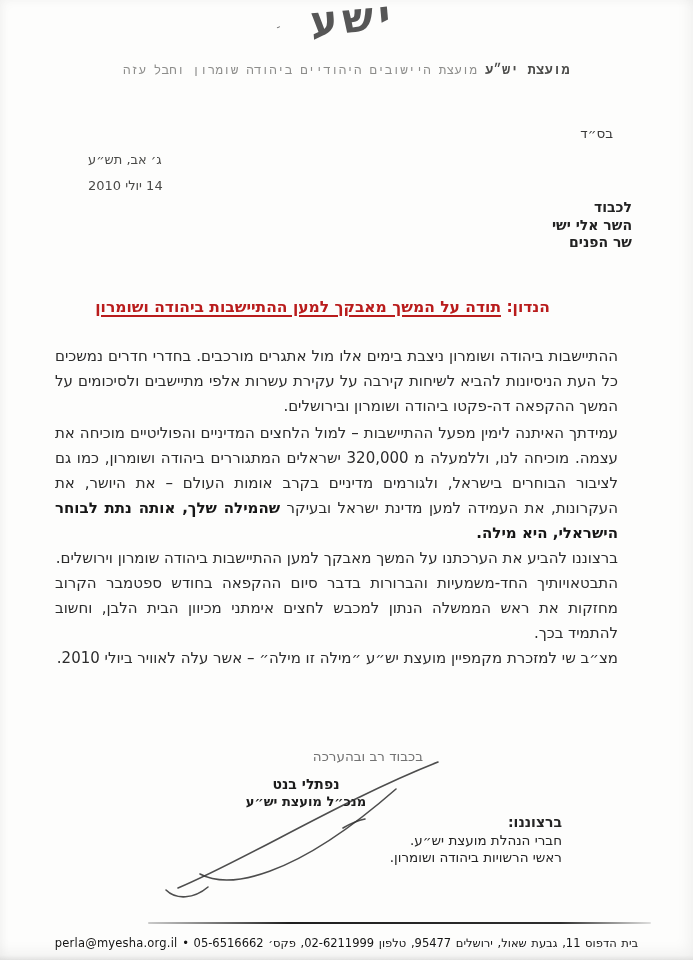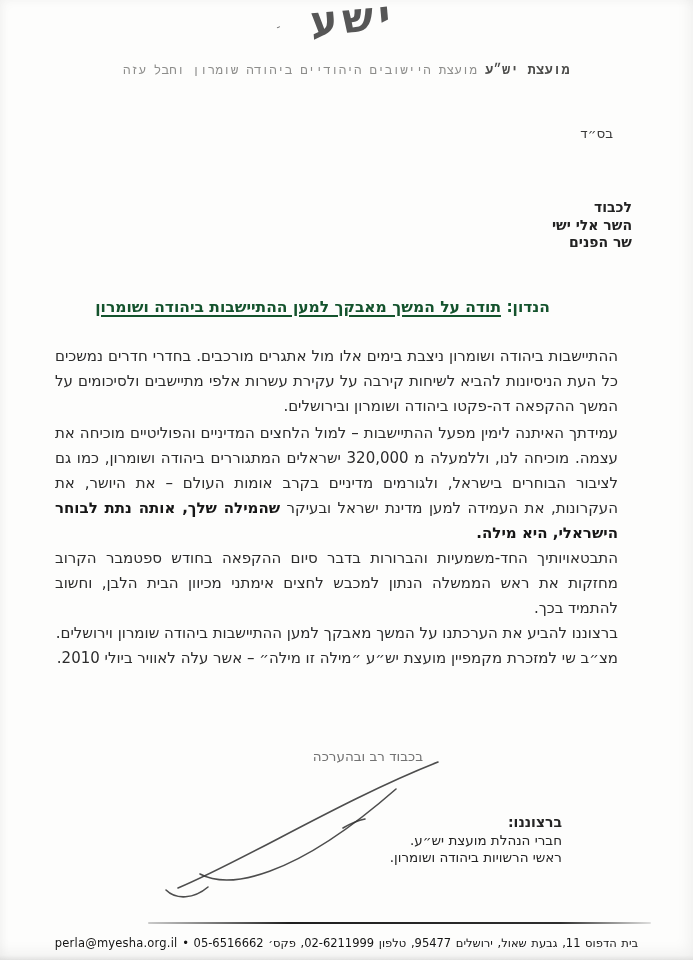--- a/index.html
+++ b/index.html
@@ -21,21 +21,21 @@
     text-align:center;font-size:12.5px;color:#8d8d8b;letter-spacing:.2px;
     white-space:nowrap;
     font-family:Liberation Mono, monospace;
   }
   .tagline b{color:#4c4c4a;font-size:13.5px;letter-spacing:.4px;}
   
   .bsd{position:absolute;top:125px;right:80px;font-size:13.5px;color:#3a3a3a;}
   .date-block{position:absolute;top:147px;left:88px;font-size:13px;color:#4a4a48;line-height:26px;text-align:left;}
   .recipient{position:absolute;top:199px;right:61px;font-size:14px;font-weight:bold;color:#222;line-height:17.5px;text-align:right;}
   
-  .subject{position:absolute;top:298px;right:143px;font-size:15.5px;font-weight:bold;color:#14532d;white-space:nowrap;}
+  .subject{position:absolute;top:298px;right:143px;font-size:15.5px;font-weight:bold;color:#b91c1c;white-space:nowrap;}
   .subject-text{text-decoration:underline;text-underline-offset:3px;text-decoration-thickness:1.5px;}
   
   .body-text{
     position:absolute;top:344px;right:75px;left:55px;
     font-size:15px;line-height:25px;color:#2c2c2c;
     text-align:justify;
   }
   .body-text p{margin:0;}
   .body-text p.p1{margin-bottom:2px;}
   .body-text b{color:#161616;}
@@ -79,42 +79,50 @@
     </text>
   </svg>
 
   <div class="tagline">
     <b>מועצת יש״ע</b>
     <span>מועצת היישובים היהודיים ביהודה שומרון וחבל עזה</span>
   </div>
 
   <div class="bsd">בס״ד</div>
 
+  <div class="date-block">
+    <div>ג׳ אב, תש״ע</div>
+    <div>14 יולי 2010</div>
+  </div>
 
   <div class="recipient">
     <div>לכבוד</div>
     <div>השר אלי ישי</div>
     <div>שר הפנים</div>
   </div>
 
   <div class="subject">
     <span class="subject-label">הנדון:</span>
     <span class="subject-text">תודה על המשך מאבקך למען ההתיישבות ביהודה ושומרון</span>
   </div>
 
   <div class="body-text">
     <p class="p1">ההתיישבות ביהודה ושומרון ניצבת בימים אלו מול אתגרים מורכבים. בחדרי חדרים נמשכים כל העת הניסיונות להביא לשיחות קירבה על עקירת עשרות אלפי מתיישבים ולסיכומים על המשך ההקפאה דה-פקטו ביהודה ושומרון ובירושלים.</p>
     <p><span>עמידתך האיתנה לימין מפעל ההתיישבות – למול הלחצים המדיניים והפוליטיים מוכיחה את עצמה. מוכיחה לנו, וללמעלה מ 320,000 ישראלים המתגוררים ביהודה ושומרון, כמו גם לציבור הבוחרים בישראל, ולגורמים מדיניים בקרב אומות העולם – את היושר, את העקרונות, את העמידה למען מדינת ישראל ובעיקר </span><b>שהמילה שלך, אותה נתת לבוחר הישראלי, היא מילה.</b></p>
+    <p>ברצוננו להביע את הערכתנו על המשך מאבקך למען ההתיישבות ביהודה שומרון וירושלים.</p>
     <p>התבטאויותיך החד-משמעיות והברורות בדבר סיום ההקפאה בחודש ספטמבר הקרוב מחזקות את ראש הממשלה הנתון למכבש לחצים אימתני מכיוון הבית הלבן, וחשוב להתמיד בכך.</p>
-    <p>ברצוננו להביע את הערכתנו על המשך מאבקך למען ההתיישבות ביהודה שומרון וירושלים.</p>
     <p>מצ״ב שי למזכרת מקמפיין מועצת יש״ע ״מילה זו מילה״ – אשר עלה לאוויר ביולי 2010.</p>
   </div>
 
   <div class="salutation">בכבוד רב ובהערכה</div>
 
+  <div class="signer">
+    <div class="signer-name">נפתלי בנט</div>
+    <div class="signer-title">מנכ״ל מועצת יש״ע</div>
+  </div>
 
   <svg class="signature-svg" viewBox="0 0 310 158" xmlns="http://www.w3.org/2000/svg">
     <path d="M 28 146 C 95 118 192 58 288 20"></path>
     <path d="M 50 132 C 78 147 142 138 246 47"></path>
     <path d="M 16 148 c 10 10 28 9 42 -3"></path>
     <path d="M 193 86 q 12 -7 22 -9"></path>
   </svg>
 
   <div class="copies">
     <div class="copies-label">ברצוננו:</div>

